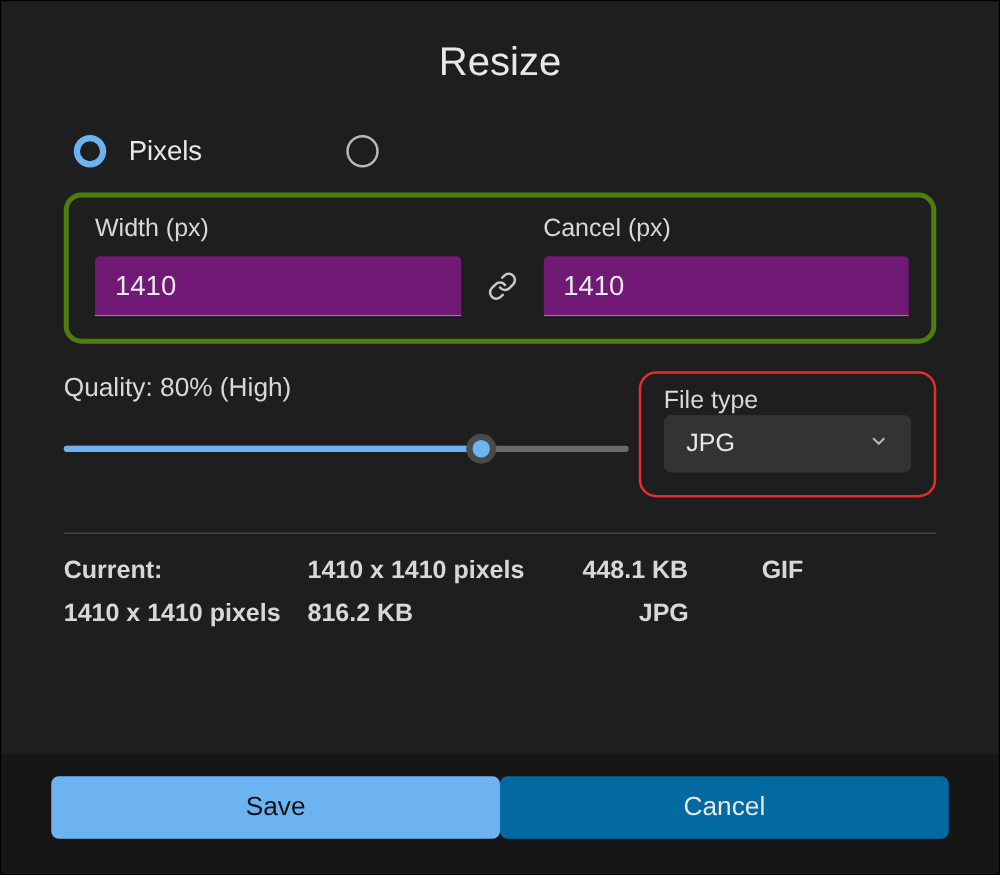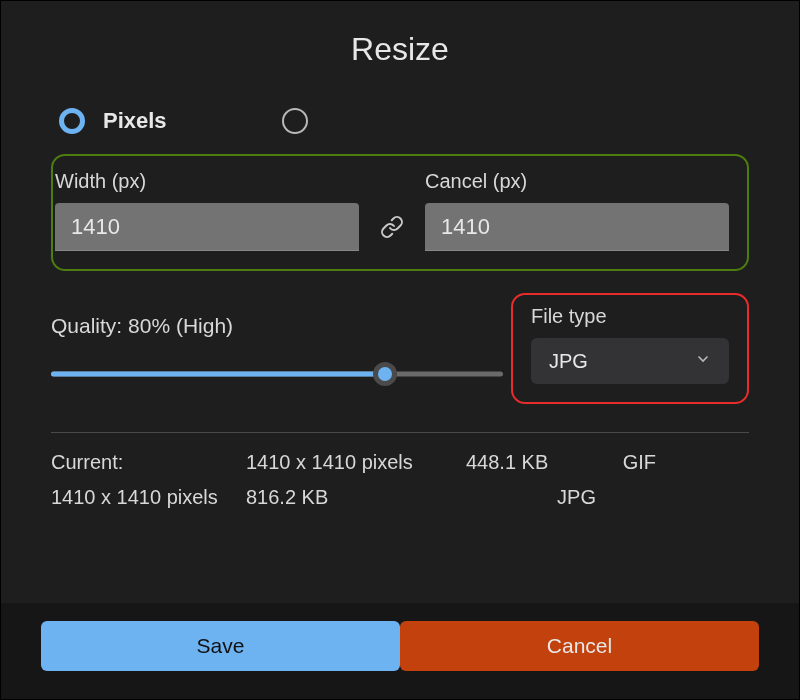--- a/index.html
+++ b/index.html
@@ -33,21 +33,20 @@
       display: flex;
       gap: 115px;
       margin-bottom: 20px;
       padding-left: 8px;
     }
     .radio-item {
       display: flex;
       align-items: flex-start;
       gap: 18px;
       cursor: pointer;
-      font-weight: bold;
     }
     .radio-outer {
       width: 26px;
       height: 26px;
       border-radius: 50%;
       border: 2px solid #b8b8b8;
       display: flex;
       align-items: center;
       justify-content: center;
     }
@@ -58,60 +57,60 @@
     .radio-inner {
       width: 10px;
       height: 10px;
       border-radius: 50%;
       background: #1e1e1e;
     }
     .radio-label {
       font-size: 22px;
     }
     .highlight-box {
-      border: 2px solid #4d7c0f;
+      border: 4px solid #4d7c0f;
       border-radius: 14px;
-      padding: 14px 18px 18px 2px;
+      padding: 14px 18px 18px 21px;
       margin-bottom: 22px;
     }
     .dim-row {
       display: flex;
       align-items: flex-end;
       gap: 16px;
     }
     .dim-group {
       flex: 1;
     }
     .dim-label {
       font-size: 20px;
       margin-bottom: 10px;
       color: #d8d8d8;
     }
     .dim-input {
       width: 100%;
       height: 48px;
-      background: #737373;
+      background: #701a75;
       border: none;
       border-bottom: 1px solid #888;
       color: #e8e8e8;
       font-size: 22px;
       padding: 0 16px;
       border-radius: 4px 4px 0 0;
     }
     .link-icon {
       width: 34px;
       height: 48px;
       display: flex;
       align-items: center;
       justify-content: center;
       color: #c8c8c8;
     }
     .mid-row {
       display: flex;
-      align-items: center;
+      align-items: flex-start;
       gap: 8px;
     }
     .quality-section {
       flex: 1;
       padding-top: 2px;
     }
     .quality-label {
       font-size: 21px;
       color: #d8d8d8;
       margin-bottom: 24px;
@@ -159,21 +158,20 @@
     }
     .filetype-box {
       border: 2px solid #e82c2c;
       border-radius: 14px;
       padding: 10px 18px 18px 18px;
       width: 238px;
     }
     .filetype-label {
       font-size: 20px;
       color: #d8d8d8;
-      margin-bottom: 10px;
     }
     .select {
       width: 100%;
       height: 46px;
       background: #333336;
       border-radius: 6px;
       display: flex;
       align-items: center;
       justify-content: space-between;
       padding: 0 18px;
@@ -189,42 +187,43 @@
       height: 1px;
       background: #4a4a4a;
       margin: 28px 0 18px 0;
     }
     .info-grid {
       display: grid;
       grid-template-columns: 195px 220px 130px 60px;
       row-gap: 12px;
       font-size: 20px;
       color: #d8d8d8;
-    }
-    .info-grid .fmt { text-align: right; }
+      font-weight: bold;
+    }
+    .info-grid .fmt { text-align: center; }
     .button-bar {
       display: flex;
       gap: 0;
       padding: 18px 40px 28px 40px;
       background: #161616;
     }
     .btn {
       flex: 1;
       height: 50px;
       border: none;
       border-radius: 6px;
       font-size: 21px;
       cursor: pointer;
     }
     .btn-primary {
       background: #6db3f2;
       color: #111;
     }
     .btn-secondary {
-      background: #c2410c;
+      background: #0369a1;
       color: #e8e8e8;
     }
   </style>
 </head>
 <body>
 
 <div class="dialog">
   <div class="content">
 
     <h1 class="title">Resize</h1>

